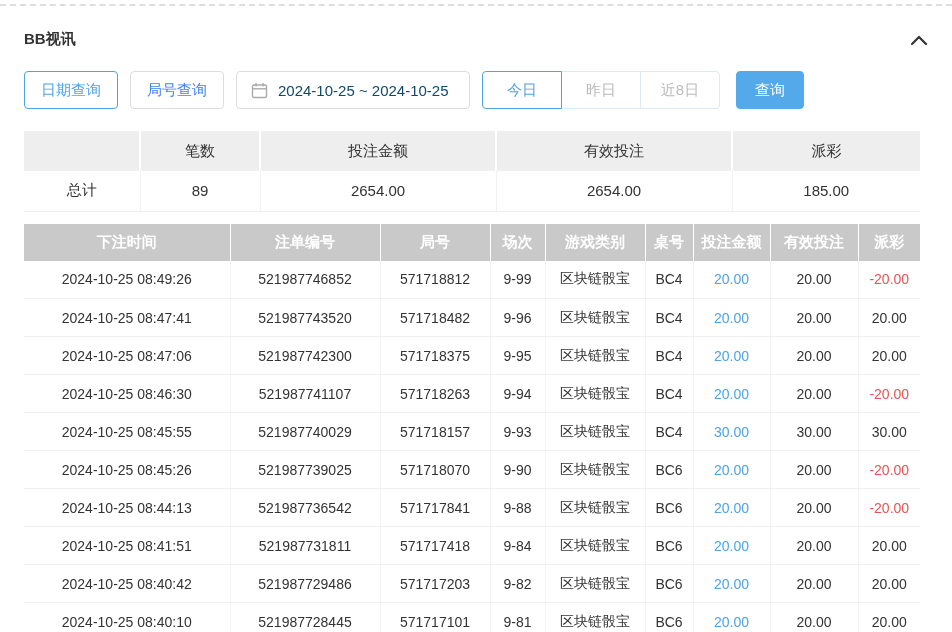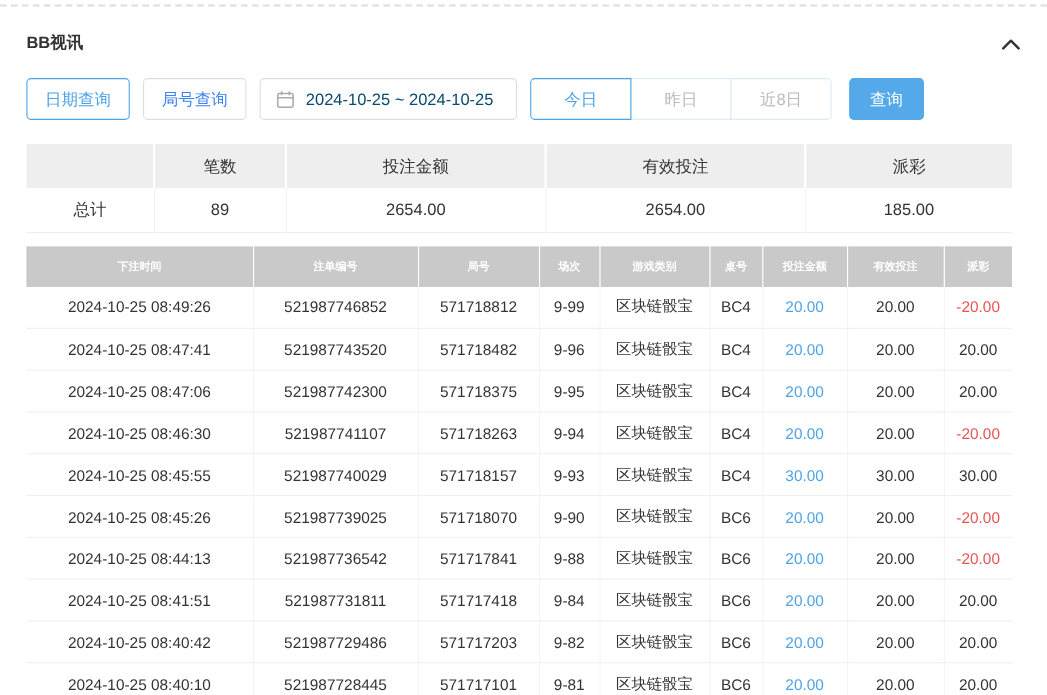--- a/index.html
+++ b/index.html
@@ -15,38 +15,38 @@
   .filter-bar { display:flex; align-items:flex-end; margin-top:22px; height:38px; }
   .btn { height:38px; border:1px solid #ddd; background:#fff; border-radius:4px;
     font-size:15px; color:#3b82f6; padding:0 16px; cursor:pointer;
     font-family:inherit; display:inline-flex; align-items:center; justify-content:center; }
   .btn.outline-active { border-color:#4da3e8; color:#4da3e8; }
   .btn + .btn, .date-input, .segment, .btn.primary { margin-left:12px; }
   .date-input { height:38px; border:1px solid #ddd; border-radius:4px; display:flex;
     align-items:center; gap:10px; padding:0 14px; min-width:234px; cursor:pointer; }
   .date-input span { font-size:15px; color:#0c4a6e; }
   .segment { display:flex; }
-  .segment .seg-btn { height:38px; width:92px; border:1px solid #dceaf5; background:#fff;
+  .segment .seg-btn { height:38px; width:80px; border:1px solid #dceaf5; background:#fff;
     color:#bbb; font-size:15px; cursor:pointer; font-family:inherit; margin-left:-1px; position:relative; }
   .segment .seg-btn:first-child { border-radius:4px 0 0 4px; margin-left:0; }
   .segment .seg-btn:last-child { border-radius:0 4px 4px 0; }
   .segment .seg-btn.active { border-color:#4da3e8; color:#4da3e8; z-index:1; }
   .btn.primary { background:#54a9ea; border-color:#54a9ea; color:#fff; width:68px; margin-left:16px; }
 
   table { border-collapse:collapse; table-layout:fixed; width:896px; }
   .summary-table { margin-top:22px; }
   .summary-table th { background:#eee; height:40px; font-size:15px; font-weight:normal;
     color:#333; text-align:center; border-right:2px solid #fff; }
   .summary-table th:last-child { border-right:none; }
   .summary-table td { height:40px; font-size:15px; text-align:center; background:#fff;
     border-bottom:1px solid #eee; border-right:1px solid #f2f2f2; }
   .summary-table td:last-child { border-right:none; }
 
   .bet-table { margin-top:12px; }
-  .bet-table th { background:#c9c9c9; color:#fff; height:37px; font-size:10px; font-weight:bold;
+  .bet-table th { background:#c9c9c9; color:#fff; height:37px; font-size:15px; font-weight:bold;
     text-align:center; border-right:1px solid #fff; }
   .bet-table th:last-child { border-right:none; }
   .bet-table td { height:38px; font-size:14px; text-align:center; color:#333;
     border-bottom:1px solid #efefef; border-right:1px solid #f4f4f4; background:#fff; }
   .bet-table td:last-child { border-right:none; }
   .bet-table td.bet-link { color:#4da3e8; cursor:pointer; }
   .bet-table td.neg { color:#e85353; }
 
   .cal-icon, .chev-icon { display:block; }
 </style>

